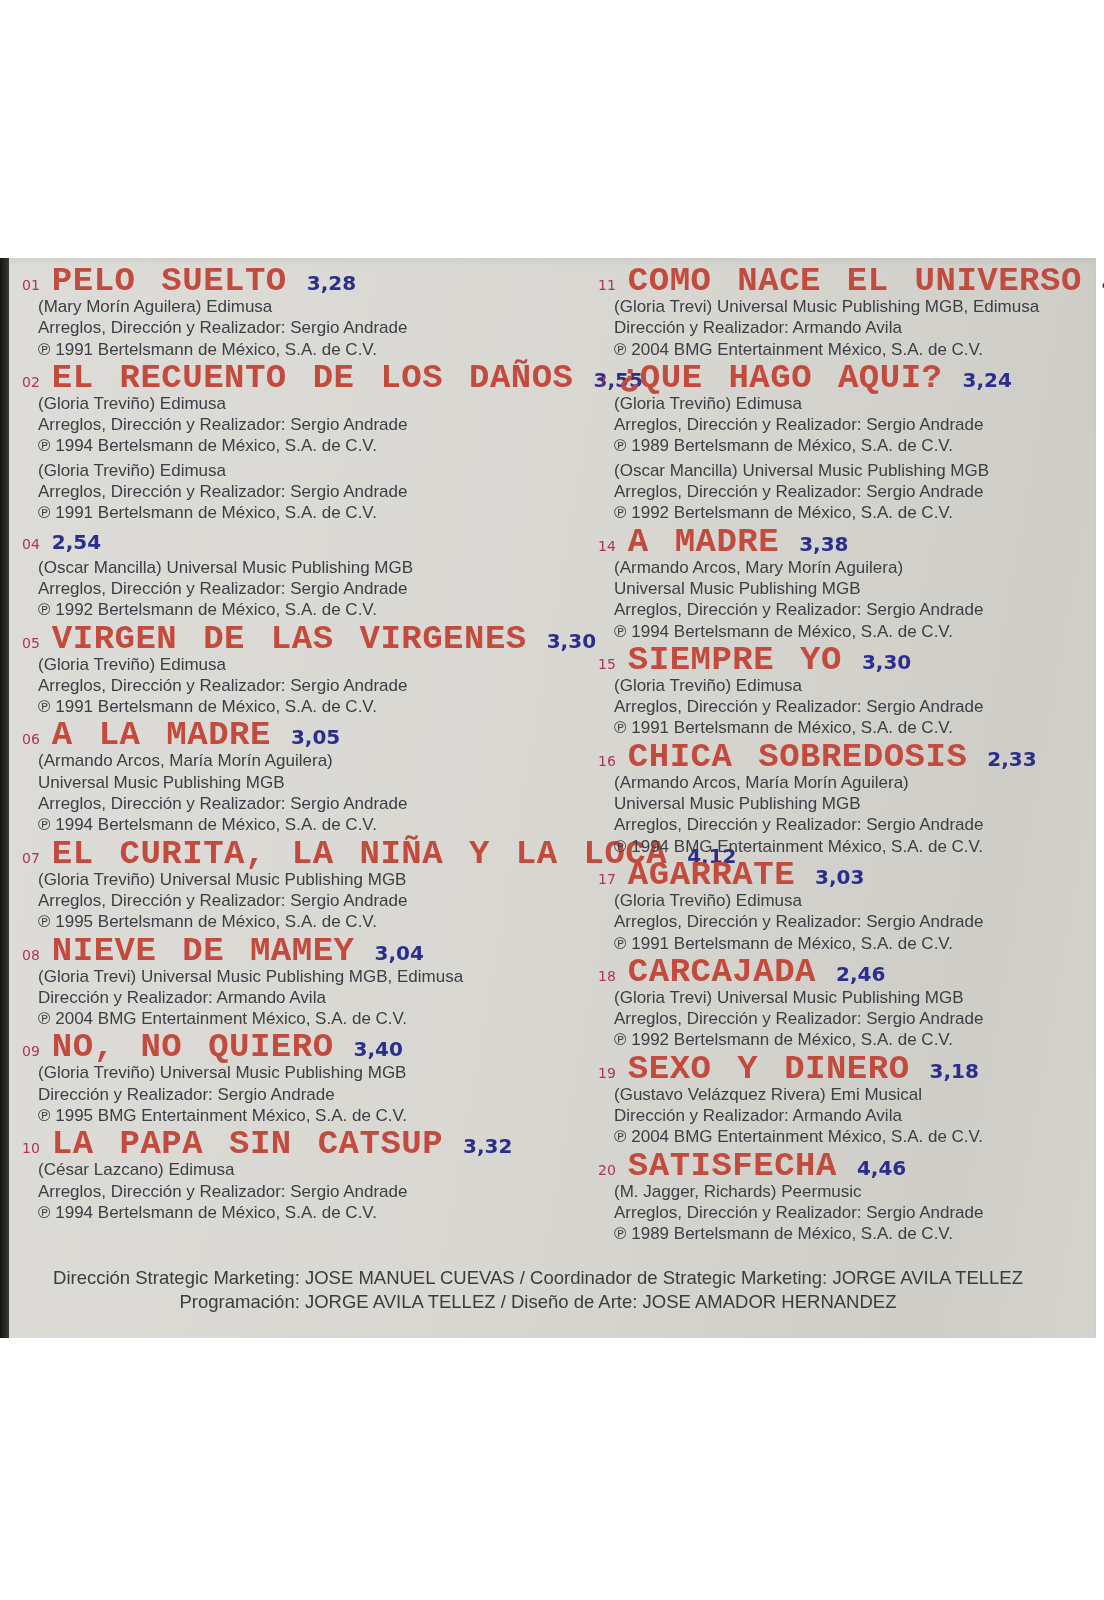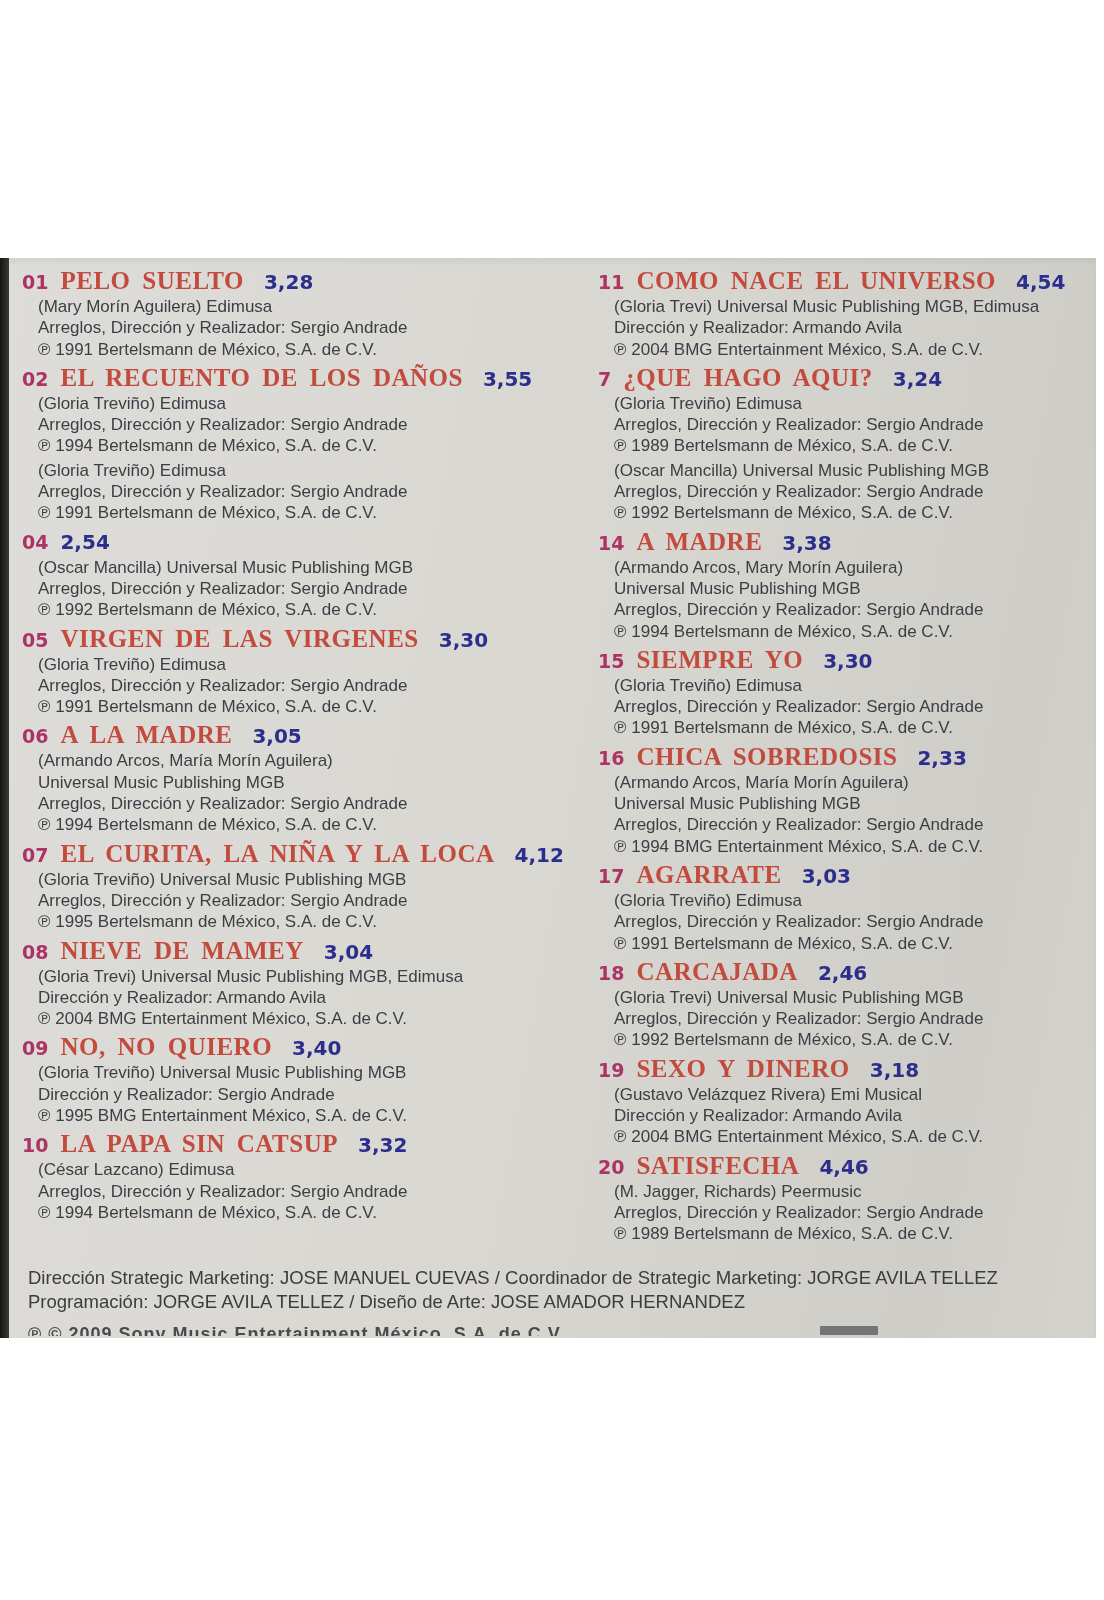--- a/index.html
+++ b/index.html
@@ -30,27 +30,27 @@
   .col-left{left:22px; width:530px;}
   .col-right{left:598px; width:495px;}
   .track{margin-bottom:3px;}
   .track-head{
     display:flex; align-items:baseline;
     height:30px; line-height:30px;
     white-space:nowrap;
   }
   .track-num{
     font-family:"DejaVu Sans", sans-serif;
-    font-weight:bold; font-size:19px;
+    font-weight:normal; font-size:14px;
     color:var(--num-color,#ac3365);
     margin-right:12px;
   }
   .track-title{
-    font-family:Liberation Serif, serif;
-    font-weight:bold; font-size:25px;
+    font-family:Liberation Mono, monospace;
+    font-weight:bold; font-size:34px;
     letter-spacing:0.5px; word-spacing:5px;
     color:var(--title-color,#c34b3e);
     margin-right:20px;
   }
   .track-dur{
     font-family:"DejaVu Sans", sans-serif;
     font-weight:bold; font-size:20px;
     color:var(--dur-color,#2c2e8e);
   }
   .track-credits{
@@ -62,20 +62,21 @@
     white-space:nowrap;
   }
   .footer{
     position:absolute; left:28px; top:1008px;
     width:1020px;
     color:var(--footer-color,#3c3c3e);
   }
   .footer-line{
     font-size:18.5px; line-height:24px;
     white-space:nowrap;
+    text-align:center;
   }
   .clipped-row{
     position:absolute; left:28px; top:1066px;
     width:1040px; height:12px;
     overflow:hidden;
   }
   .clipped-text{
     font-size:18px; font-weight:bold;
     color:#4a4a4c; letter-spacing:1px;
     white-space:nowrap;
@@ -349,17 +350,13 @@
           </div>
   </div>
 </div>
   </div>
 
   <div class="footer">
     <div class="footer-line">Dirección Strategic Marketing: JOSE MANUEL CUEVAS / Coordinador de Strategic Marketing: JORGE AVILA TELLEZ</div>
     <div class="footer-line">Programación: JORGE AVILA TELLEZ  / Diseño de Arte: JOSE AMADOR HERNANDEZ</div>
   </div>
 
-  <div class="clipped-row">
-    <span class="clipped-text">℗ © 2009 Sony Music Entertainment México, S.A. de C.V.</span>
-    <span class="cd-logo-fragment"></span>
-  </div>
 </div>
 
 </body></html>

